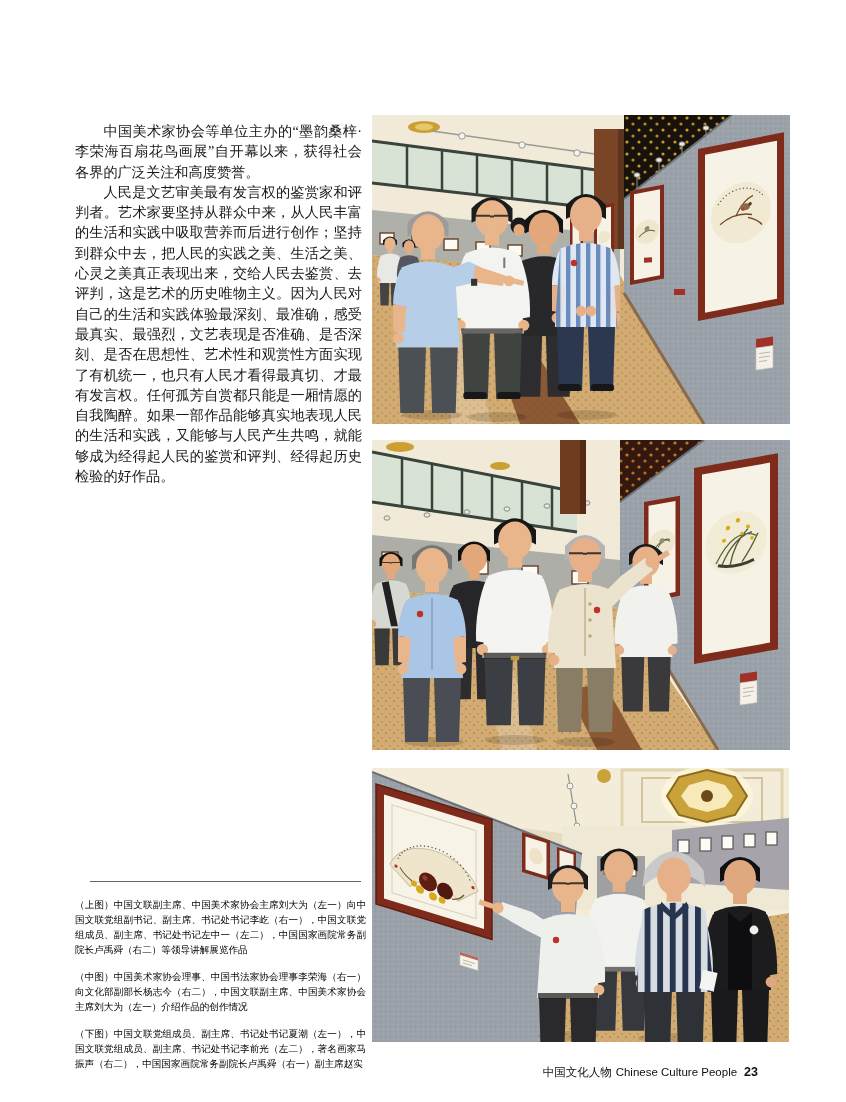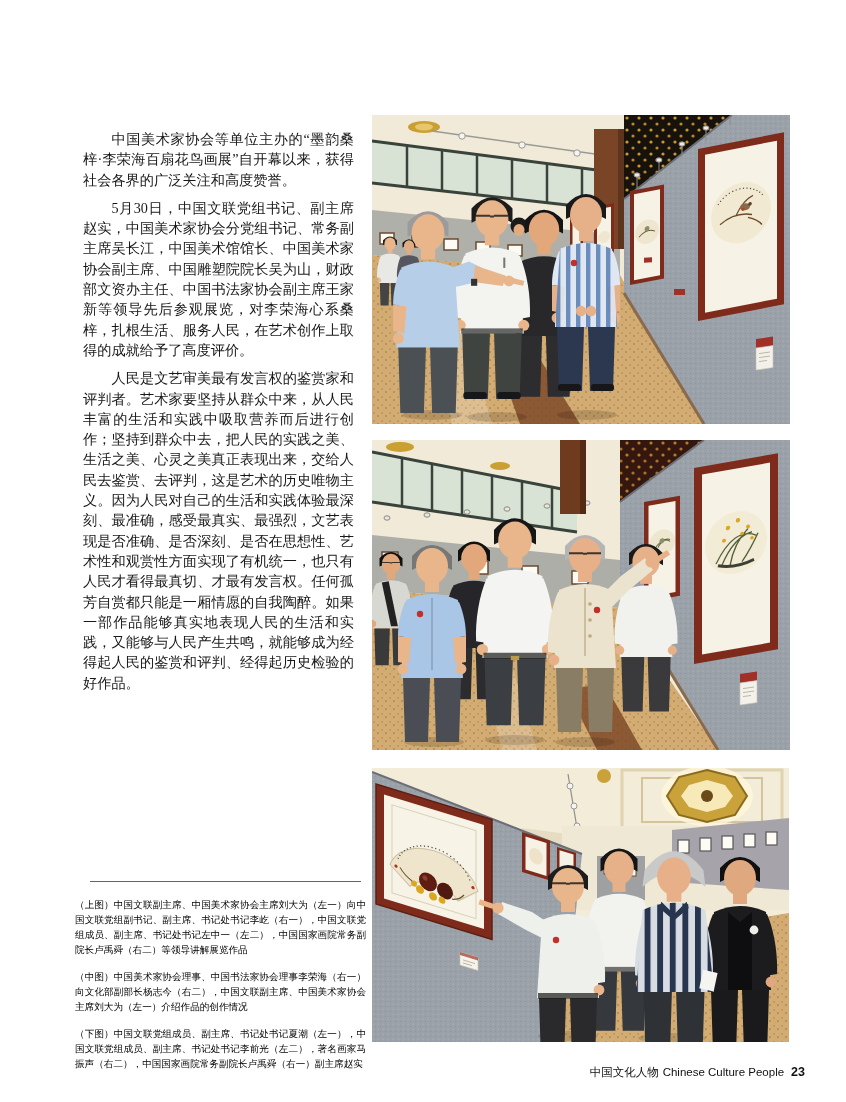--- a/index.html
+++ b/index.html
@@ -2,35 +2,35 @@
 <html><head>
 <meta charset="utf-8">
 <style>
   html,body{margin:0;padding:0;background:#888;}
   .page{position:relative;width:846px;height:1102px;background:#ffffff;overflow:hidden;
         font-family:"Liberation Sans",sans-serif;color:#141414;}
   
   .body-text{position:absolute;left:75px;top:121px;width:287px;
              font-family:"Liberation Serif","DejaVu Serif",serif;
              font-size:14.2px;line-height:20.3px;text-align:justify;color:#181818;}
-  .body-text p{margin:8px;text-indent:2em;}
+  .body-text p{margin:0;text-indent:2em;}
   
   .caption-rule{position:absolute;left:90px;top:881px;width:271px;height:1px;background:#4a4a4a;opacity:.85;}
   
   .captions{position:absolute;left:75px;top:889px;width:291px;
             font-size:9.6px;line-height:15px;color:#000;margin-top:8px;}
   .captions p{margin:0 0 12px 0;text-align:justify;}
   
   figure{margin:0;padding:0;position:absolute;background:#ddd;overflow:hidden;}
   figure svg{display:block;}
   .photo1{left:372px;top:115px;width:418px;height:309px;}
   .photo2{left:372px;top:440px;width:418px;height:310px;}
   .photo3{left:372px;top:768px;width:417px;height:274px;}
   
-  .footer{position:absolute;left:535px;top:1064px;width:270px;height:16px;
+  .footer{position:absolute;left:488px;top:1064px;width:270px;height:16px;
           text-align:right;font-size:11.5px;line-height:16px;color:#111;}
   .footer .pagenum{font-weight:bold;font-size:12.5px;margin-left:7px;}
   .footer .en{margin-left:4px;}
 </style>
 </head>
 <body>
 
 <svg width="0" height="0" style="position:absolute" aria-hidden="true">
   <defs>
     <pattern id="wallTex" width="5" height="5" patternUnits="userSpaceOnUse">
@@ -84,21 +84,20 @@
       <circle cx="34.5" cy="65.5" r="2.7" fill="var(--skin,#e9b68c)"></circle>
     </g>
     <path id="glasses" d="M12,12.6 h7 M21,12.6 h7 M19,12.9 h2" stroke="#20201f" stroke-width="1" fill="none" opacity=".85"></path>
   </defs>
 </svg>
 
 <div class="page">
 
   <div class="body-text">
     <p>中国美术家协会等单位主办的“墨韵桑梓·李荣海百扇花鸟画展”自开幕以来，获得社会各界的广泛关注和高度赞誉。</p>
-    <p>5月30日，中国文联党组书记、副主席赵实，中国美术家协会分党组书记、常务副主席吴长江，中国美术馆馆长、中国美术家协会副主席、中国雕塑院院长吴为山，财政部文资办主任、中国书法家协会副主席王家新等领导先后参观展览，对李荣海心系桑梓，扎根生活、服务人民，在艺术创作上取得的成就给予了高度评价。</p>
     <p>人民是文艺审美最有发言权的鉴赏家和评判者。艺术家要坚持从群众中来，从人民丰富的生活和实践中吸取营养而后进行创作；坚持到群众中去，把人民的实践之美、生活之美、心灵之美真正表现出来，交给人民去鉴赏、去评判，这是艺术的历史唯物主义。因为人民对自己的生活和实践体验最深刻、最准确，感受最真实、最强烈，文艺表现是否准确、是否深刻、是否在思想性、艺术性和观赏性方面实现了有机统一，也只有人民才看得最真切、才最有发言权。任何孤芳自赏都只能是一厢情愿的自我陶醉。如果一部作品能够真实地表现人民的生活和实践，又能够与人民产生共鸣，就能够成为经得起人民的鉴赏和评判、经得起历史检验的好作品。</p>
   </div>
 
   <figure class="photo1" aria-label="领导们在展厅中观看墙上的扇面花鸟画作品">
   <svg width="418" height="309" viewBox="0 0 418 309">
     <rect width="418" height="309" fill="#f1ead9"></rect>
     <ellipse cx="52" cy="12" rx="16" ry="6" fill="#caa033"></ellipse>
     <ellipse cx="52" cy="12" rx="9" ry="3.4" fill="#e7c76a"></ellipse>
 
     <polygon points="0,26 248,58 248,96 0,68" fill="#d9e3d5"></polygon>

